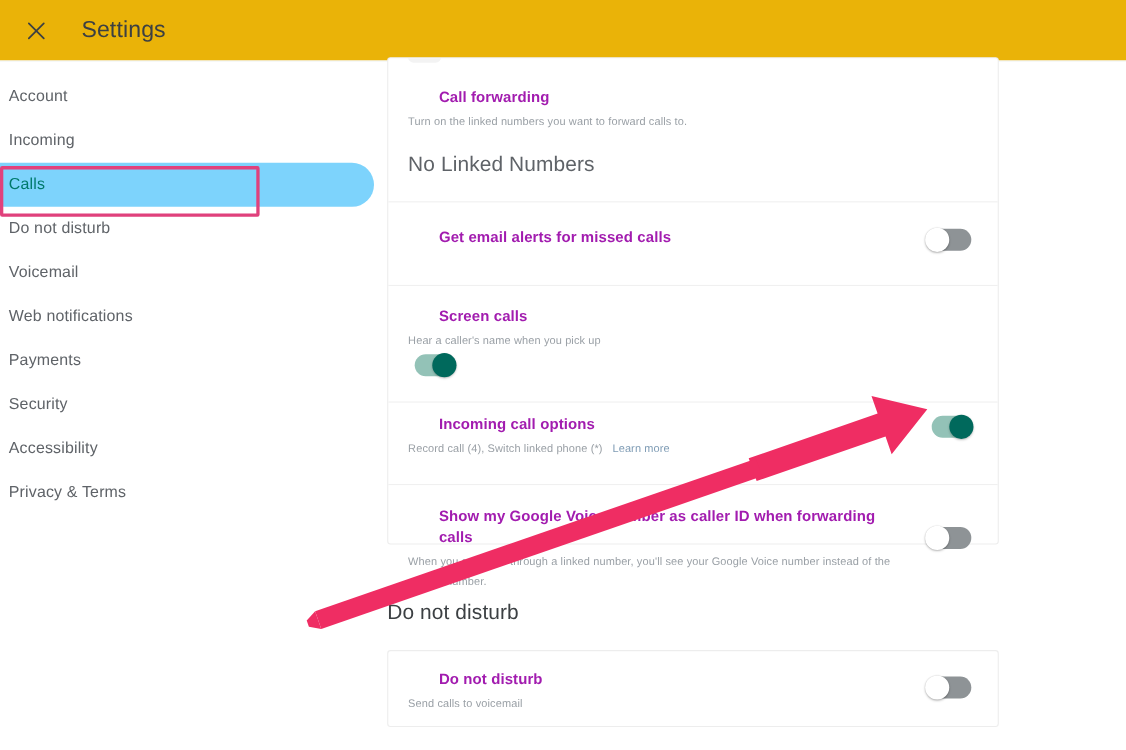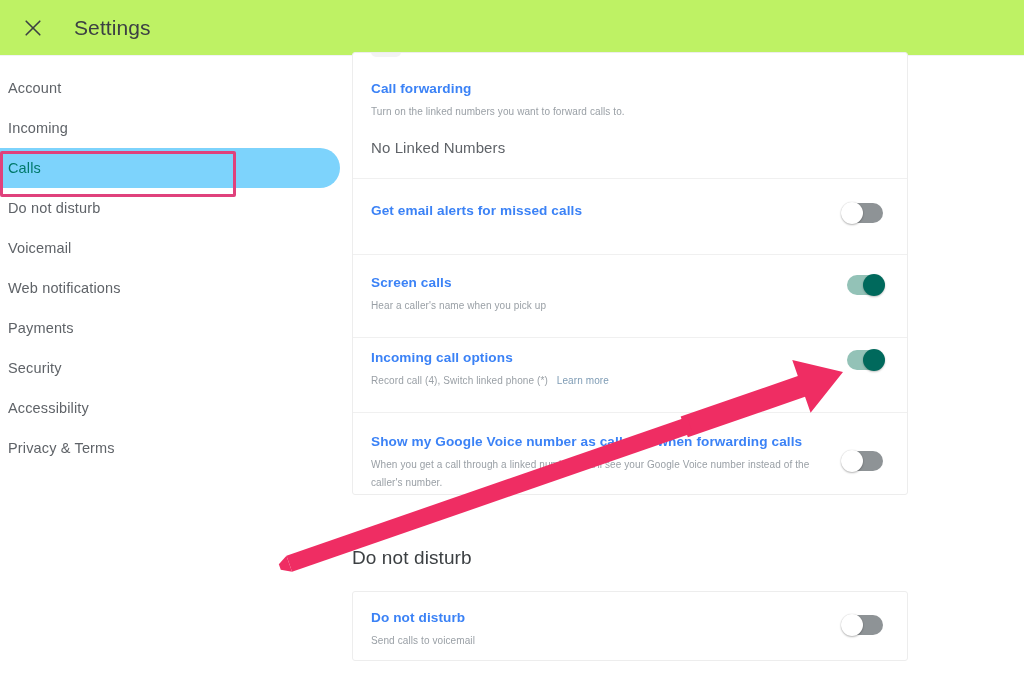--- a/index.html
+++ b/index.html
@@ -19,21 +19,21 @@
     height: 682px;
     background: #ffffff;
   }
 
   
   .header {
     position: absolute;
     left: 0; top: 0;
     width: 1024px;
     height: 55px;
-    background: #bef264;
+    background: #eab308;
     display: flex;
     align-items: center;
     padding-left: 20px;
   }
   .close-icon {
     width: 26px;
     height: 26px;
     display: flex;
     align-items: center;
     justify-content: center;
@@ -123,34 +123,35 @@
     padding: 18px 22px 18px 18px;
     display: flex;
     align-items: flex-start;
   }
   .row + .row { border-top: 1px solid #f0f0f0; }
   .row-text { flex: 1 1 auto; min-width: 0; }
 
   .row-title {
     font-size: 13.6px;
     font-weight: 700;
-    color: #3b82f6;
+    color: #a21caf;
     letter-spacing: 0.1px;
     line-height: 19px;
+    margin-left: 28px;
   }
   .row-sub {
     margin-top: 5px;
     font-size: 10px;
     color: #9aa0a6;
     letter-spacing: 0.1px;
     line-height: 18px;
   }
   .row-value {
     margin-top: 18px;
-    font-size: 15px;
+    font-size: 19px;
     color: #5f6368;
     letter-spacing: 0.1px;
   }
   .link {
     color: #7f9cb5;
     text-decoration: none;
     cursor: pointer;
   }
 
   
@@ -292,21 +293,21 @@
       <div class="row" style="padding-top:22px; padding-bottom:30px;gap:44px;">
         <div class="row-text">
           <div class="row-title">Get email alerts for missed calls</div>
         </div>
         <div class="toggle">
           <div class="track"></div>
           <div class="knob"></div>
         </div>
       </div>
 
-      <div class="row" style="padding-bottom:22px;">
+      <div class="row" style="padding-bottom:22px;flex-direction:column;">
         <div class="row-text">
           <div class="row-title">Screen calls</div>
           <div class="row-sub">Hear a caller's name when you pick up</div>
         </div>
         <div class="toggle on">
           <div class="track"></div>
           <div class="knob"></div>
         </div>
       </div>
 

